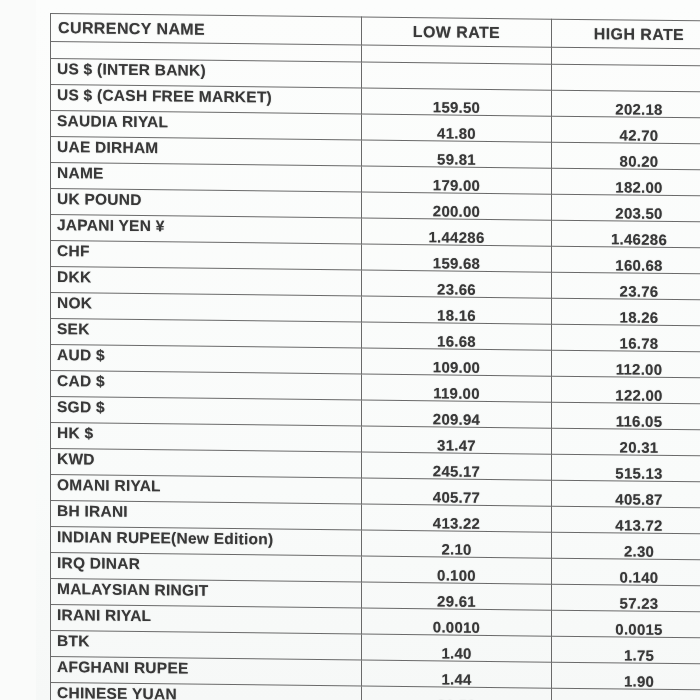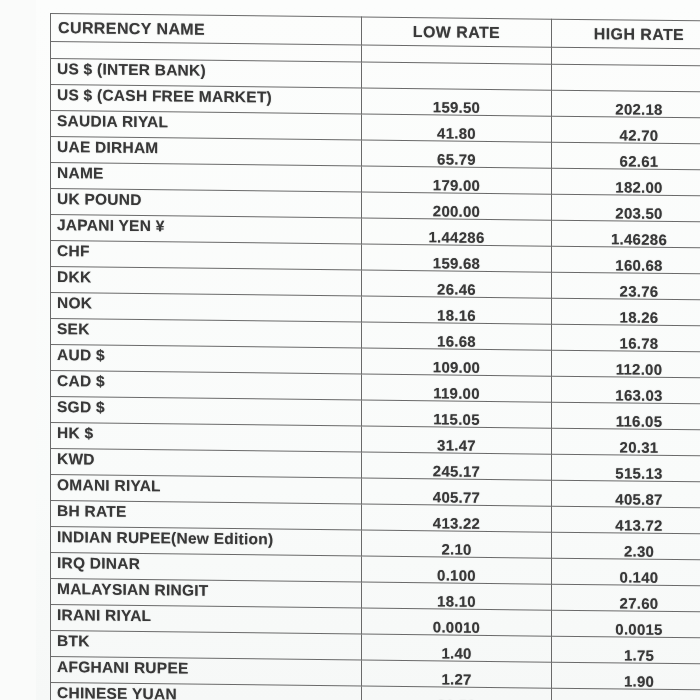--- a/index.html
+++ b/index.html
@@ -123,22 +123,22 @@
             <td class="rate-cell"><span>159.50</span></td>
             <td class="rate-cell"><span>202.18</span></td>
           </tr>
           <tr>
             <td class="name-cell"><span>SAUDIA RIYAL</span></td>
             <td class="rate-cell"><span>41.80</span></td>
             <td class="rate-cell"><span>42.70</span></td>
           </tr>
           <tr>
             <td class="name-cell"><span>UAE DIRHAM</span></td>
-            <td class="rate-cell"><span>65.79</span></td>
-            <td class="rate-cell"><span>62.61</span></td>
+            <td class="rate-cell"><span>59.81</span></td>
+            <td class="rate-cell"><span>80.20</span></td>
           </tr>
           <tr>
             <td class="name-cell"><span>NAME</span></td>
             <td class="rate-cell"><span>179.00</span></td>
             <td class="rate-cell"><span>182.00</span></td>
           </tr>
           <tr>
             <td class="name-cell"><span>UK POUND</span></td>
             <td class="rate-cell"><span>200.00</span></td>
             <td class="rate-cell"><span>203.50</span></td>
@@ -148,96 +148,96 @@
             <td class="rate-cell"><span>1.44286</span></td>
             <td class="rate-cell"><span>1.46286</span></td>
           </tr>
           <tr>
             <td class="name-cell"><span>CHF</span></td>
             <td class="rate-cell"><span>159.68</span></td>
             <td class="rate-cell"><span>160.68</span></td>
           </tr>
           <tr>
             <td class="name-cell"><span>DKK</span></td>
-            <td class="rate-cell"><span>26.46</span></td>
+            <td class="rate-cell"><span>23.66</span></td>
             <td class="rate-cell"><span>23.76</span></td>
           </tr>
           <tr>
             <td class="name-cell"><span>NOK</span></td>
             <td class="rate-cell"><span>18.16</span></td>
             <td class="rate-cell"><span>18.26</span></td>
           </tr>
           <tr>
             <td class="name-cell"><span>SEK</span></td>
             <td class="rate-cell"><span>16.68</span></td>
             <td class="rate-cell"><span>16.78</span></td>
           </tr>
           <tr>
             <td class="name-cell"><span>AUD $</span></td>
             <td class="rate-cell"><span>109.00</span></td>
             <td class="rate-cell"><span>112.00</span></td>
           </tr>
           <tr>
             <td class="name-cell"><span>CAD $</span></td>
             <td class="rate-cell"><span>119.00</span></td>
-            <td class="rate-cell"><span>163.03</span></td>
+            <td class="rate-cell"><span>122.00</span></td>
           </tr>
           <tr>
             <td class="name-cell"><span>SGD $</span></td>
-            <td class="rate-cell"><span>115.05</span></td>
+            <td class="rate-cell"><span>209.94</span></td>
             <td class="rate-cell"><span>116.05</span></td>
           </tr>
           <tr>
             <td class="name-cell"><span>HK $</span></td>
             <td class="rate-cell"><span>31.47</span></td>
             <td class="rate-cell"><span>20.31</span></td>
           </tr>
           <tr>
             <td class="name-cell"><span>KWD</span></td>
             <td class="rate-cell"><span>245.17</span></td>
             <td class="rate-cell"><span>515.13</span></td>
           </tr>
           <tr>
             <td class="name-cell"><span>OMANI RIYAL</span></td>
             <td class="rate-cell"><span>405.77</span></td>
             <td class="rate-cell"><span>405.87</span></td>
           </tr>
           <tr>
-            <td class="name-cell"><span>BH RATE</span></td>
+            <td class="name-cell"><span>BH IRANI</span></td>
             <td class="rate-cell"><span>413.22</span></td>
             <td class="rate-cell"><span>413.72</span></td>
           </tr>
           <tr>
             <td class="name-cell"><span>INDIAN RUPEE(New Edition)</span></td>
             <td class="rate-cell"><span>2.10</span></td>
             <td class="rate-cell"><span>2.30</span></td>
           </tr>
           <tr>
             <td class="name-cell"><span>IRQ DINAR</span></td>
             <td class="rate-cell"><span>0.100</span></td>
             <td class="rate-cell"><span>0.140</span></td>
           </tr>
           <tr>
             <td class="name-cell"><span>MALAYSIAN RINGIT</span></td>
-            <td class="rate-cell"><span>18.10</span></td>
-            <td class="rate-cell"><span>27.60</span></td>
+            <td class="rate-cell"><span>29.61</span></td>
+            <td class="rate-cell"><span>57.23</span></td>
           </tr>
           <tr>
             <td class="name-cell"><span>IRANI RIYAL</span></td>
             <td class="rate-cell"><span>0.0010</span></td>
             <td class="rate-cell"><span>0.0015</span></td>
           </tr>
           <tr>
             <td class="name-cell"><span>BTK</span></td>
             <td class="rate-cell"><span>1.40</span></td>
             <td class="rate-cell"><span>1.75</span></td>
           </tr>
           <tr>
             <td class="name-cell"><span>AFGHANI RUPEE</span></td>
-            <td class="rate-cell"><span>1.27</span></td>
+            <td class="rate-cell"><span>1.44</span></td>
             <td class="rate-cell"><span>1.90</span></td>
           </tr>
           <tr>
             <td class="name-cell"><span>CHINESE YUAN</span></td>
             <td class="rate-cell"><span>21.50</span></td>
             <td class="rate-cell"><span>23.00</span></td>
           </tr>
         </tbody>
     </table>
   </div>

